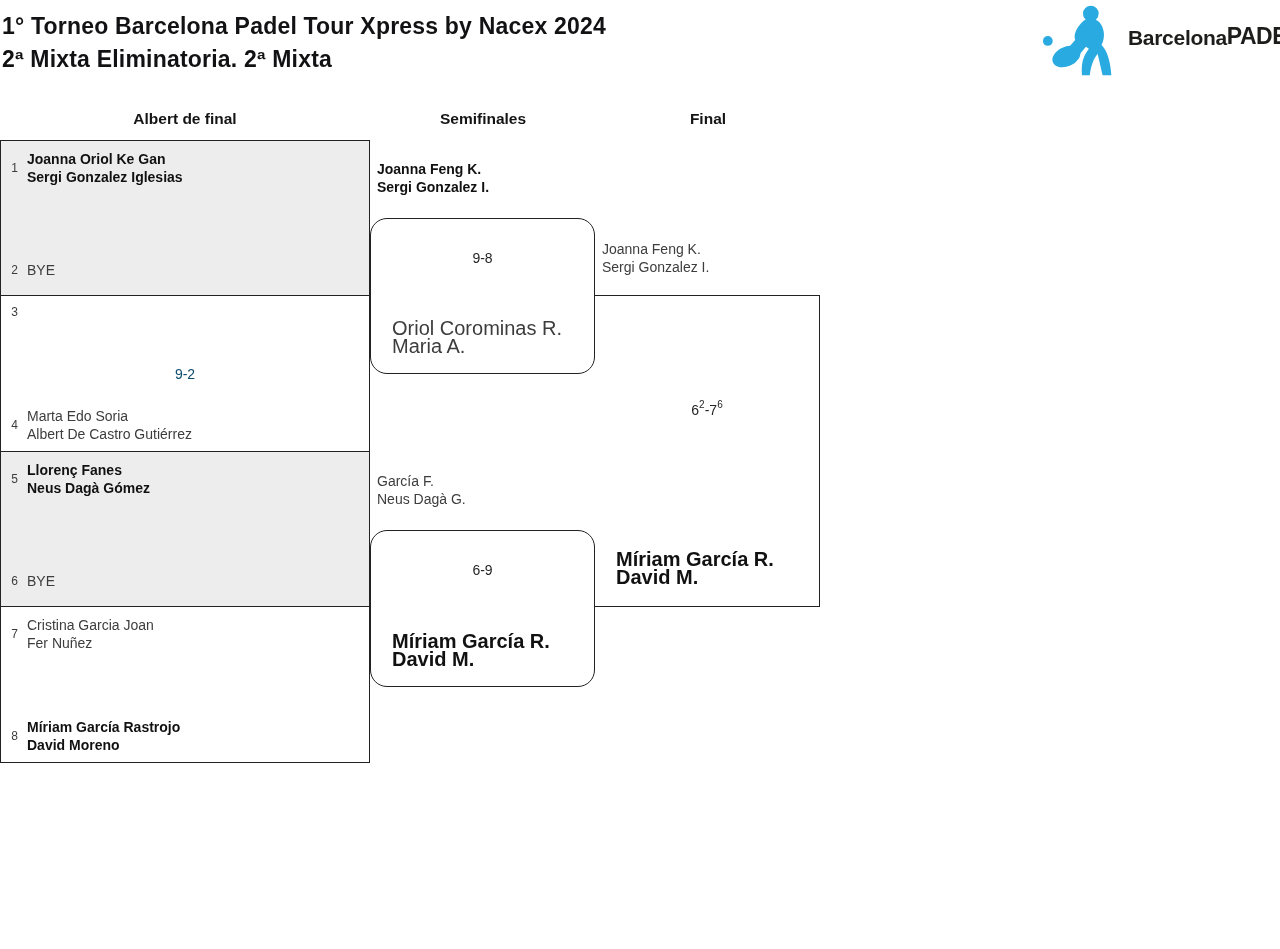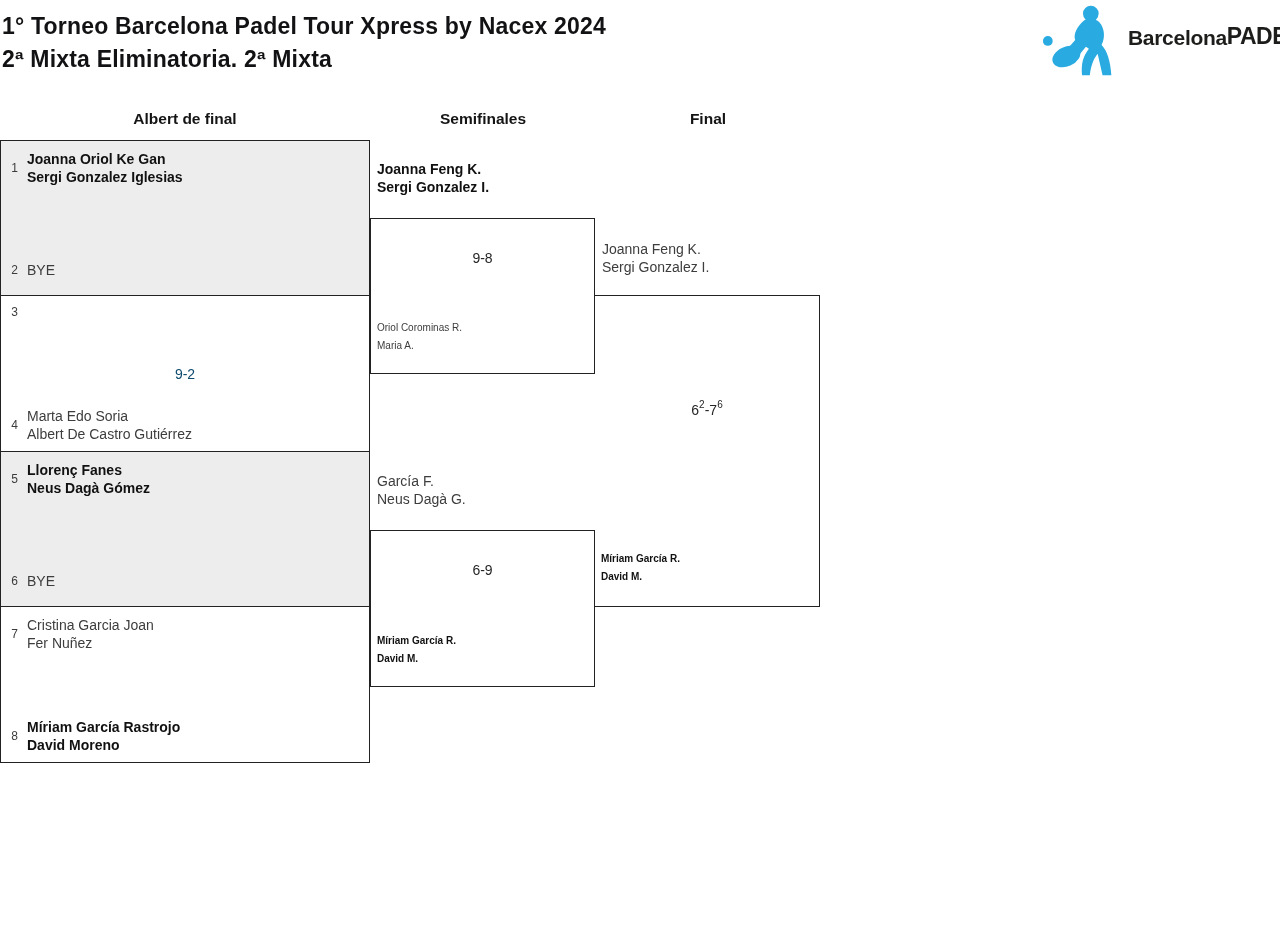--- a/index.html
+++ b/index.html
@@ -26,41 +26,41 @@
   .rh-f  { left:595px; width:226px; }
 
   
   .match-box { position:absolute; border:1px solid #222; background:#fff; }
   .qf { left:0; width:370px; }
   .qf.shaded { background:#ededed; }
   .qf-1 { top:140px; height:156px; }
   .qf-2 { top:295px; height:157px; }
   .qf-3 { top:451px; height:156px; }
   .qf-4 { top:606px; height:157px; }
-  .sf { left:370px; width:225px; }
+  .sf { left:370px; width:225px;border-radius:17px; }
   .sf-1 { top:218px; height:156px; }
   .sf-2 { top:530px; height:157px; }
   .final-box { left:595px; top:295px; width:225px; height:312px; border-left:none; }
 
   
   .entrant { position:absolute; left:8px; display:flex; align-items:center; gap:7px; }
   .entrant.pos-top { top:9px; }
   .entrant.pos-bottom { bottom:8px; }
   .entrant.pos-bye { bottom:16px; }
   .seed { min-width:11px; text-align:center; font-size:12px; color:#3c3c3c; font-weight:400; }
   .names { font-size:14px; line-height:18px; }
   .names.winner { font-weight:700; color:#111; }
   .names.loser  { font-weight:400; color:#3d3d3d; }
   .score { position:absolute; left:0; right:0; top:50%; transform:translateY(-50%); text-align:center; font-size:14px; color:#0c4a6e; }
 
   .float-entrant { position:absolute; font-size:14px; line-height:18px; }
   .sf-top-1 { left:377px; top:160px; }
   .sf-top-2 { left:377px; top:472px; }
   .f-top    { left:602px; top:240px; }
-  .box-entrant { position:absolute; left:6px; font-size:10px; line-height:18px; }
+  .box-entrant { position:absolute; left:21px; font-size:20px; line-height:18px; }
   .sf-bottom { bottom:18px; }
   .f-bottom  { bottom:20px; }
   .box-score { position:absolute; left:0; right:0; text-align:center; font-size:14px; color:#262626; }
   .sf-score { top:31px; }
   .f-score  { top:106px; }
   .f-score sup { font-size:10px; line-height:0; position:relative; top:-1px; }
 </style>
 </head>
 <body>
 

